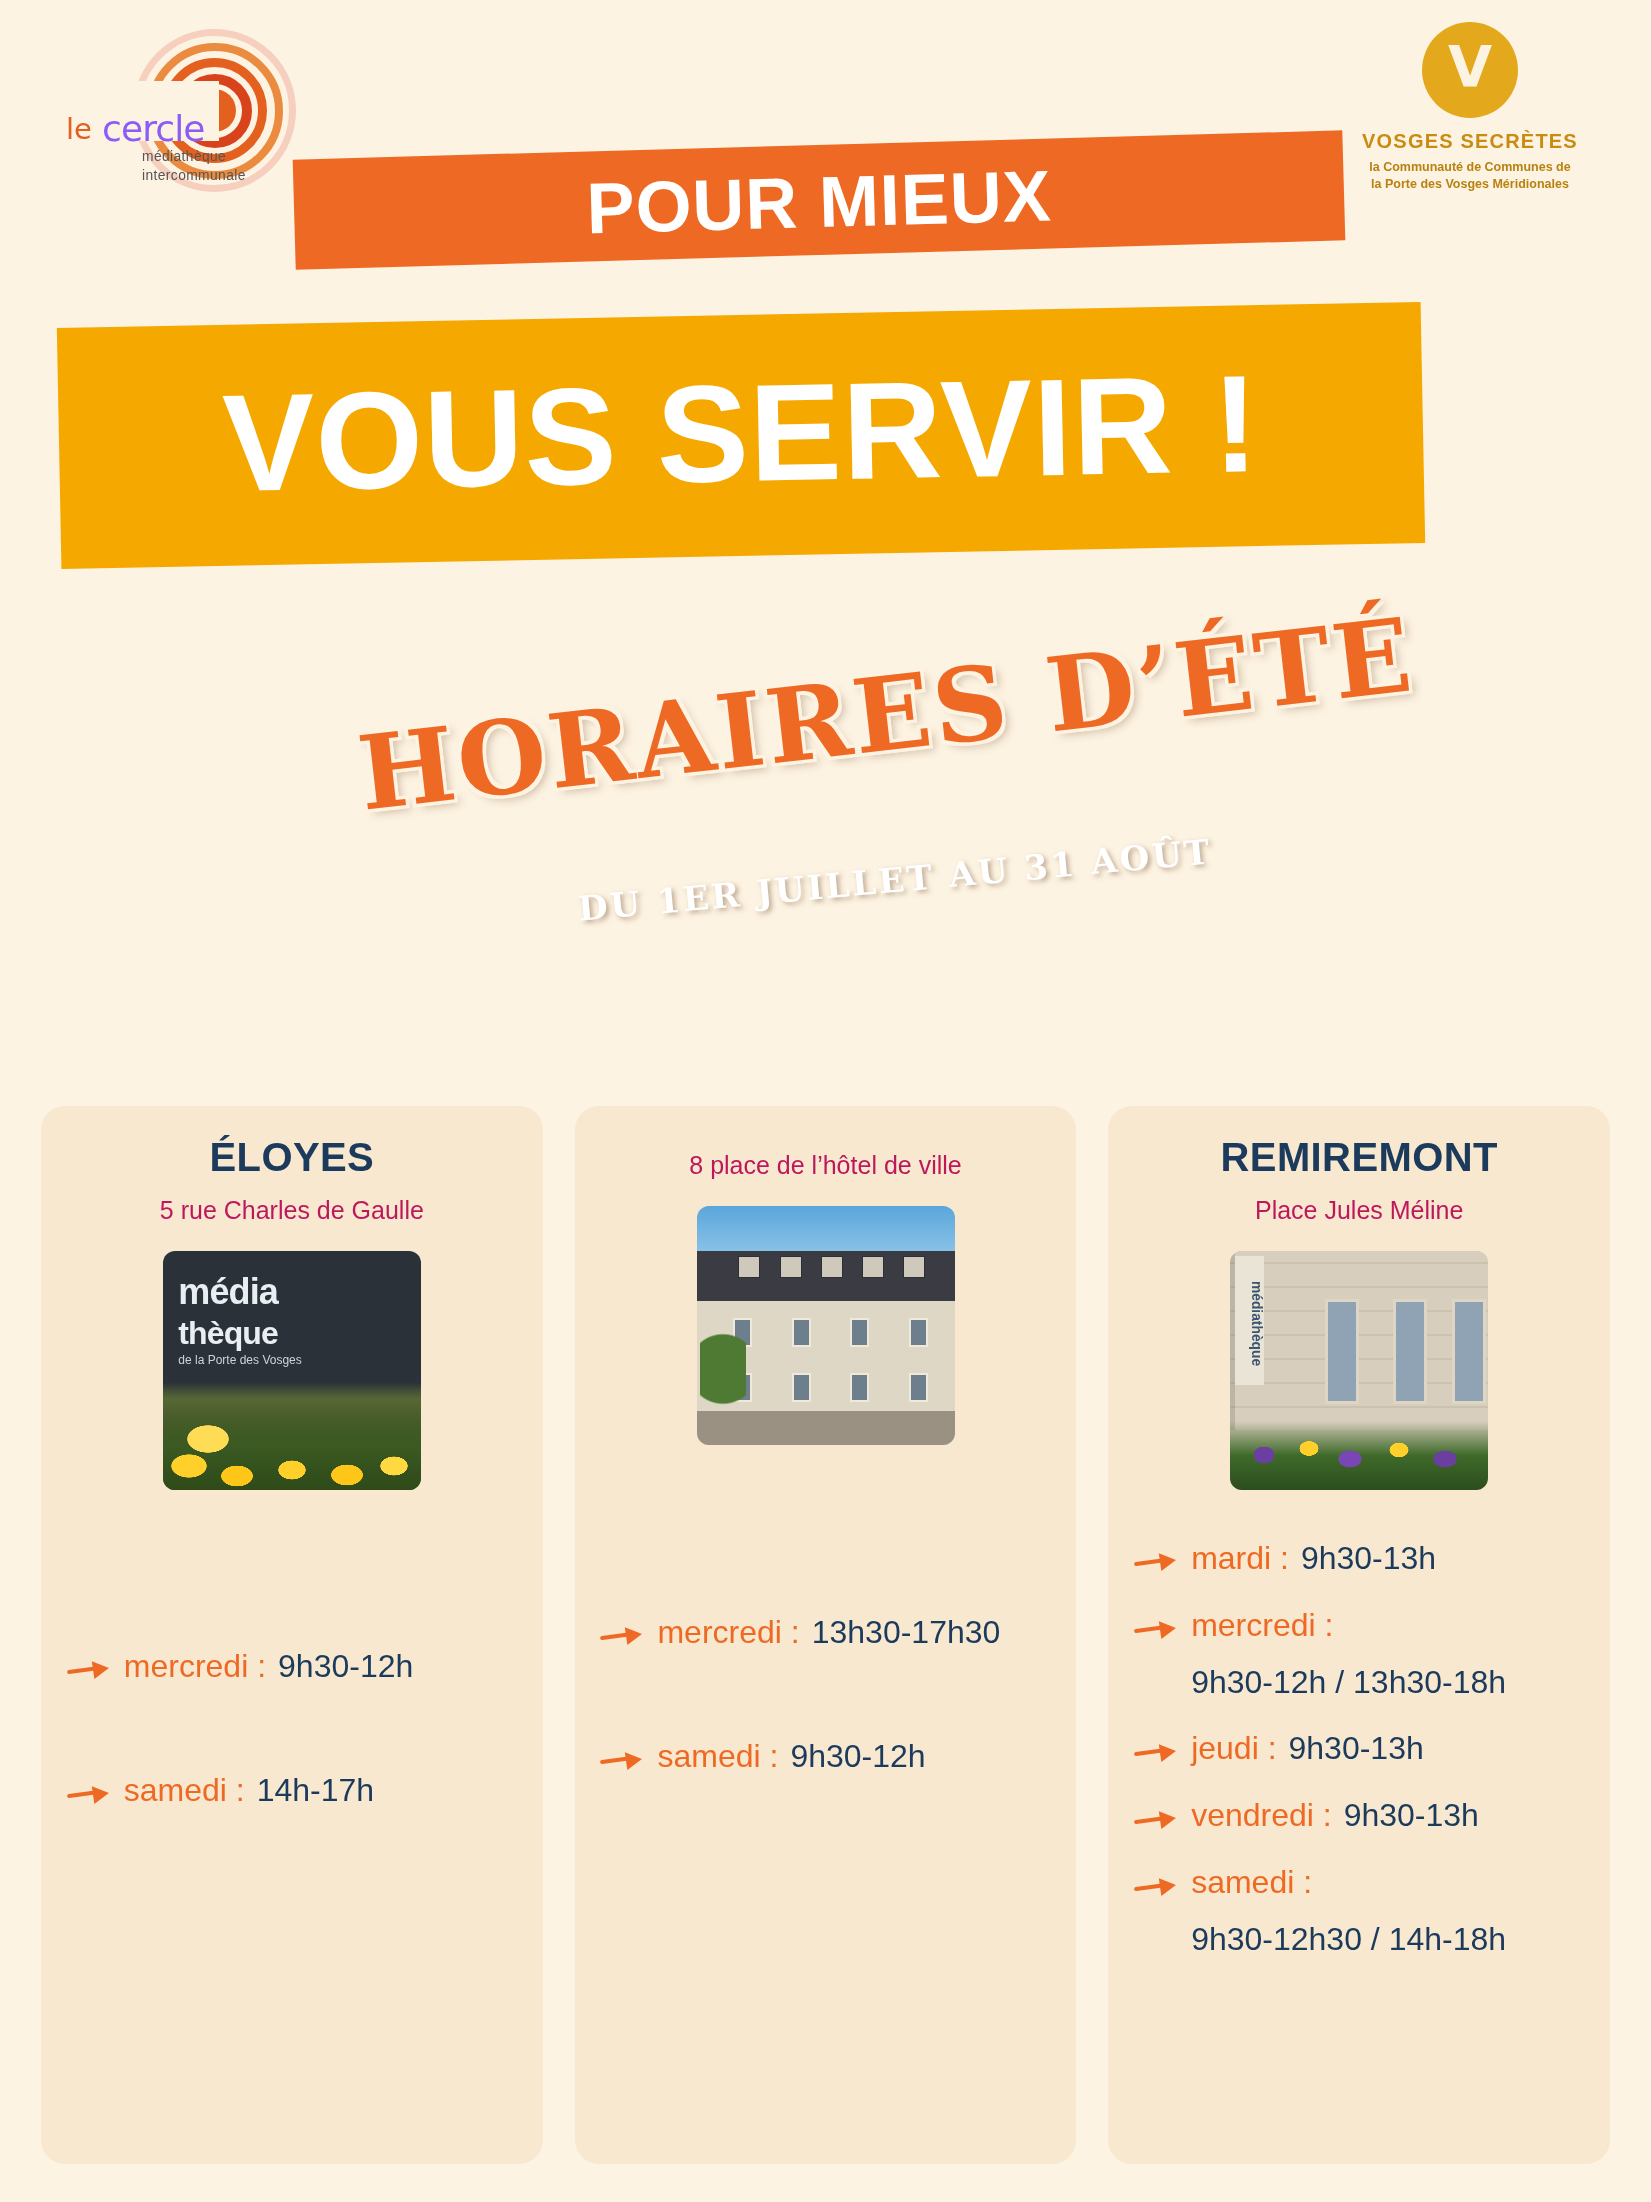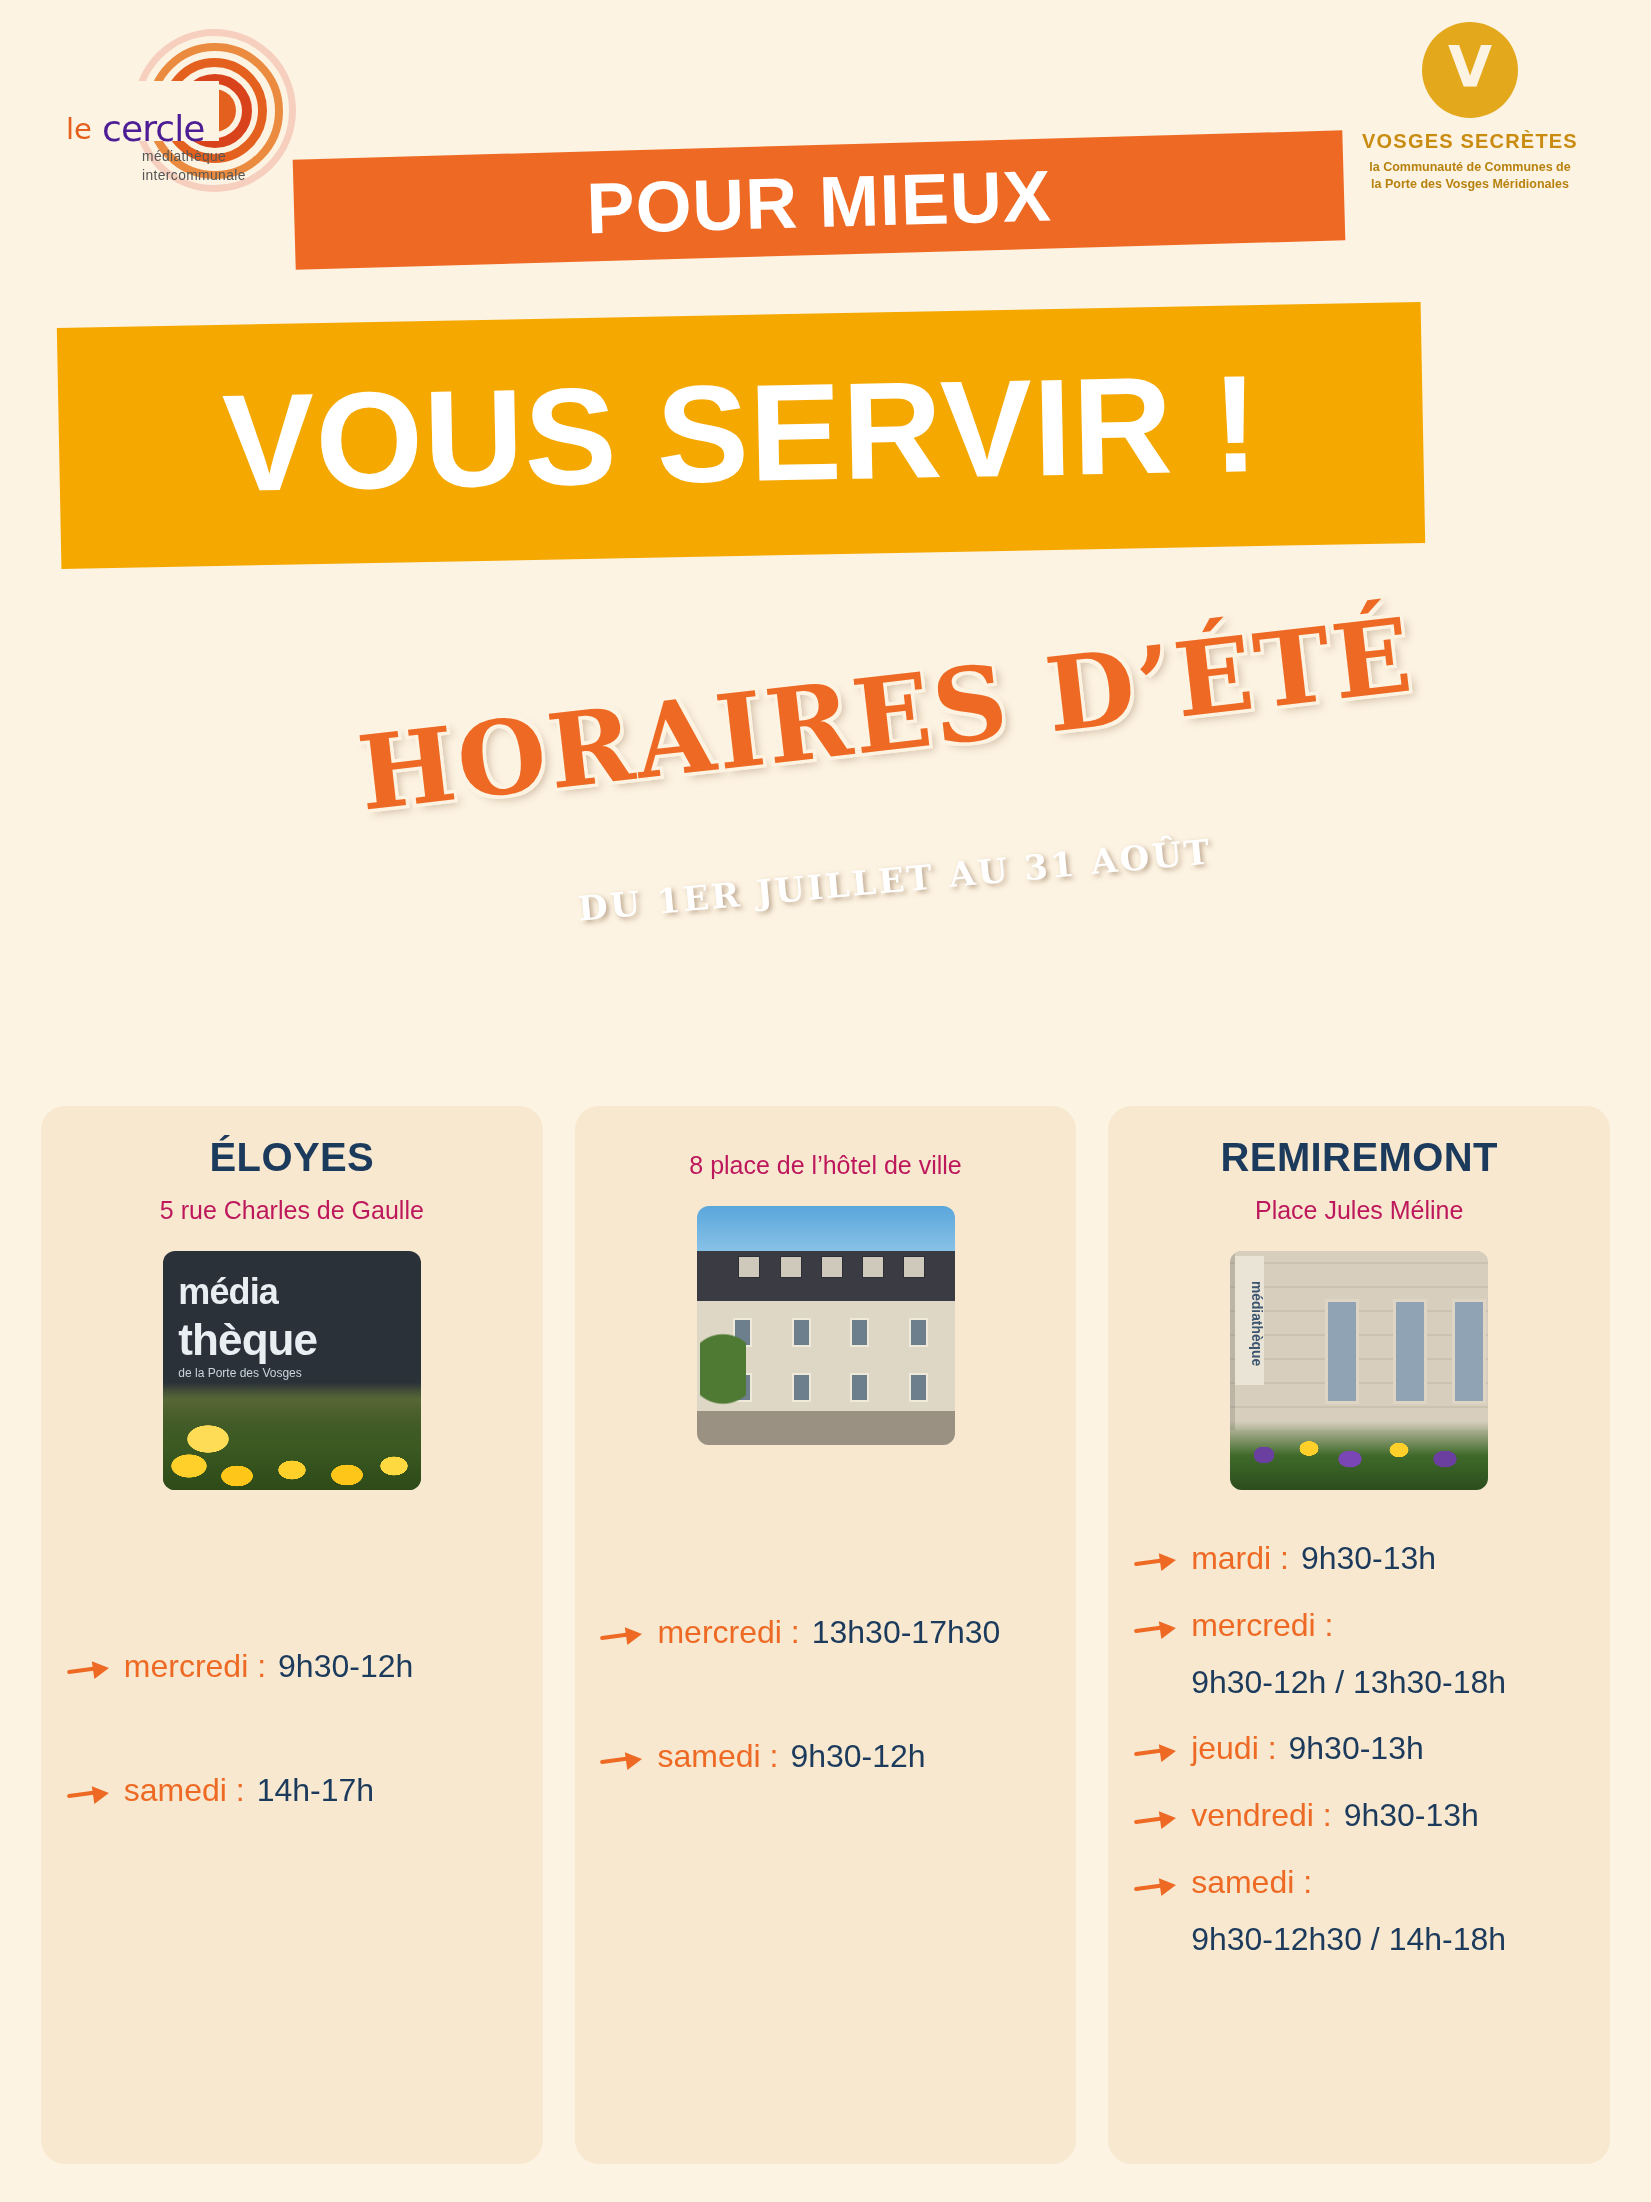--- a/index.html
+++ b/index.html
@@ -47,21 +47,21 @@
     position: absolute; left: 0; top: 52px; width: 86px; height: 60px;
     background: #fdf3e2;
   }
   .logo-cercle .txt-le {
     position: absolute; left: 6.9px; top: 83px;
     font-size: 29px; color: #e4601f; font-weight: 400;
     font-family: "DejaVu Sans", sans-serif;
   }
   .logo-cercle .txt-cercle {
     position: absolute; left: 43px; top: 79px;
-    font-size: 36px; color: #4c1d95; font-weight: 400;
+    font-size: 36px; color: #8b5cf6; font-weight: 400;
     font-family: "DejaVu Sans", sans-serif; letter-spacing: -0.9px;
   }
   .logo-cercle .txt-sub1 {
     position: absolute; left: 83px; top: 120px;
     font-size: 13.8px; color: #555; letter-spacing: 0.4px;
   }
   .logo-cercle .txt-sub2 {
     position: absolute; left: 83px; top: 139px;
     font-size: 13.8px; color: #555; letter-spacing: 0.4px;
   }
@@ -204,21 +204,21 @@
     padding-left: 20px;
   }
   
   .ph-eloyes { background: linear-gradient(#2a3138 0%, #2a3138 55%, #5e6b3a 62%, #2f3a1f 100%); }
   .ph-eloyes .sign {
     position: absolute; left: 15.5px; top: 20.6px; right: 15.5px; height: 103px;
     color: #e9eef2;
     font-family: "Liberation Sans", sans-serif;
   }
   .ph-eloyes .s1 { font-size: 36px; font-weight: bold; letter-spacing: -0.9px; }
-  .ph-eloyes .s2 { font-size: 44px; font-weight: bold; letter-spacing: -0.9px; margin-top: 1.7px; }
+  .ph-eloyes .s2 { font-size: 32px; font-weight: bold; letter-spacing: -0.9px; margin-top: 1.7px; }
   .ph-eloyes .s3 { font-size: 12px; margin-top: 1.7px; color: #c9d4dc; }
   .ph-eloyes .flowers {
     position: absolute; left: 0; right: 0; bottom: 0; height: 103px;
     background:
       radial-gradient(ellipse 29px 19px at 26px 79px, #ffd02a 60%, transparent 62%),
       radial-gradient(ellipse 26px 17px at 74px 89px, #ffc61a 60%, transparent 62%),
       radial-gradient(ellipse 22.4px 15.5px at 129px 83px, #ffd02a 60%, transparent 62%),
       radial-gradient(ellipse 26px 17px at 184px 88px, #ffc61a 60%, transparent 62%),
       radial-gradient(ellipse 22.4px 15.5px at 231px 79px, #ffd940 60%, transparent 62%),
       radial-gradient(ellipse 34px 22.4px at 45px 52px, #ffdc55 60%, transparent 62%),

